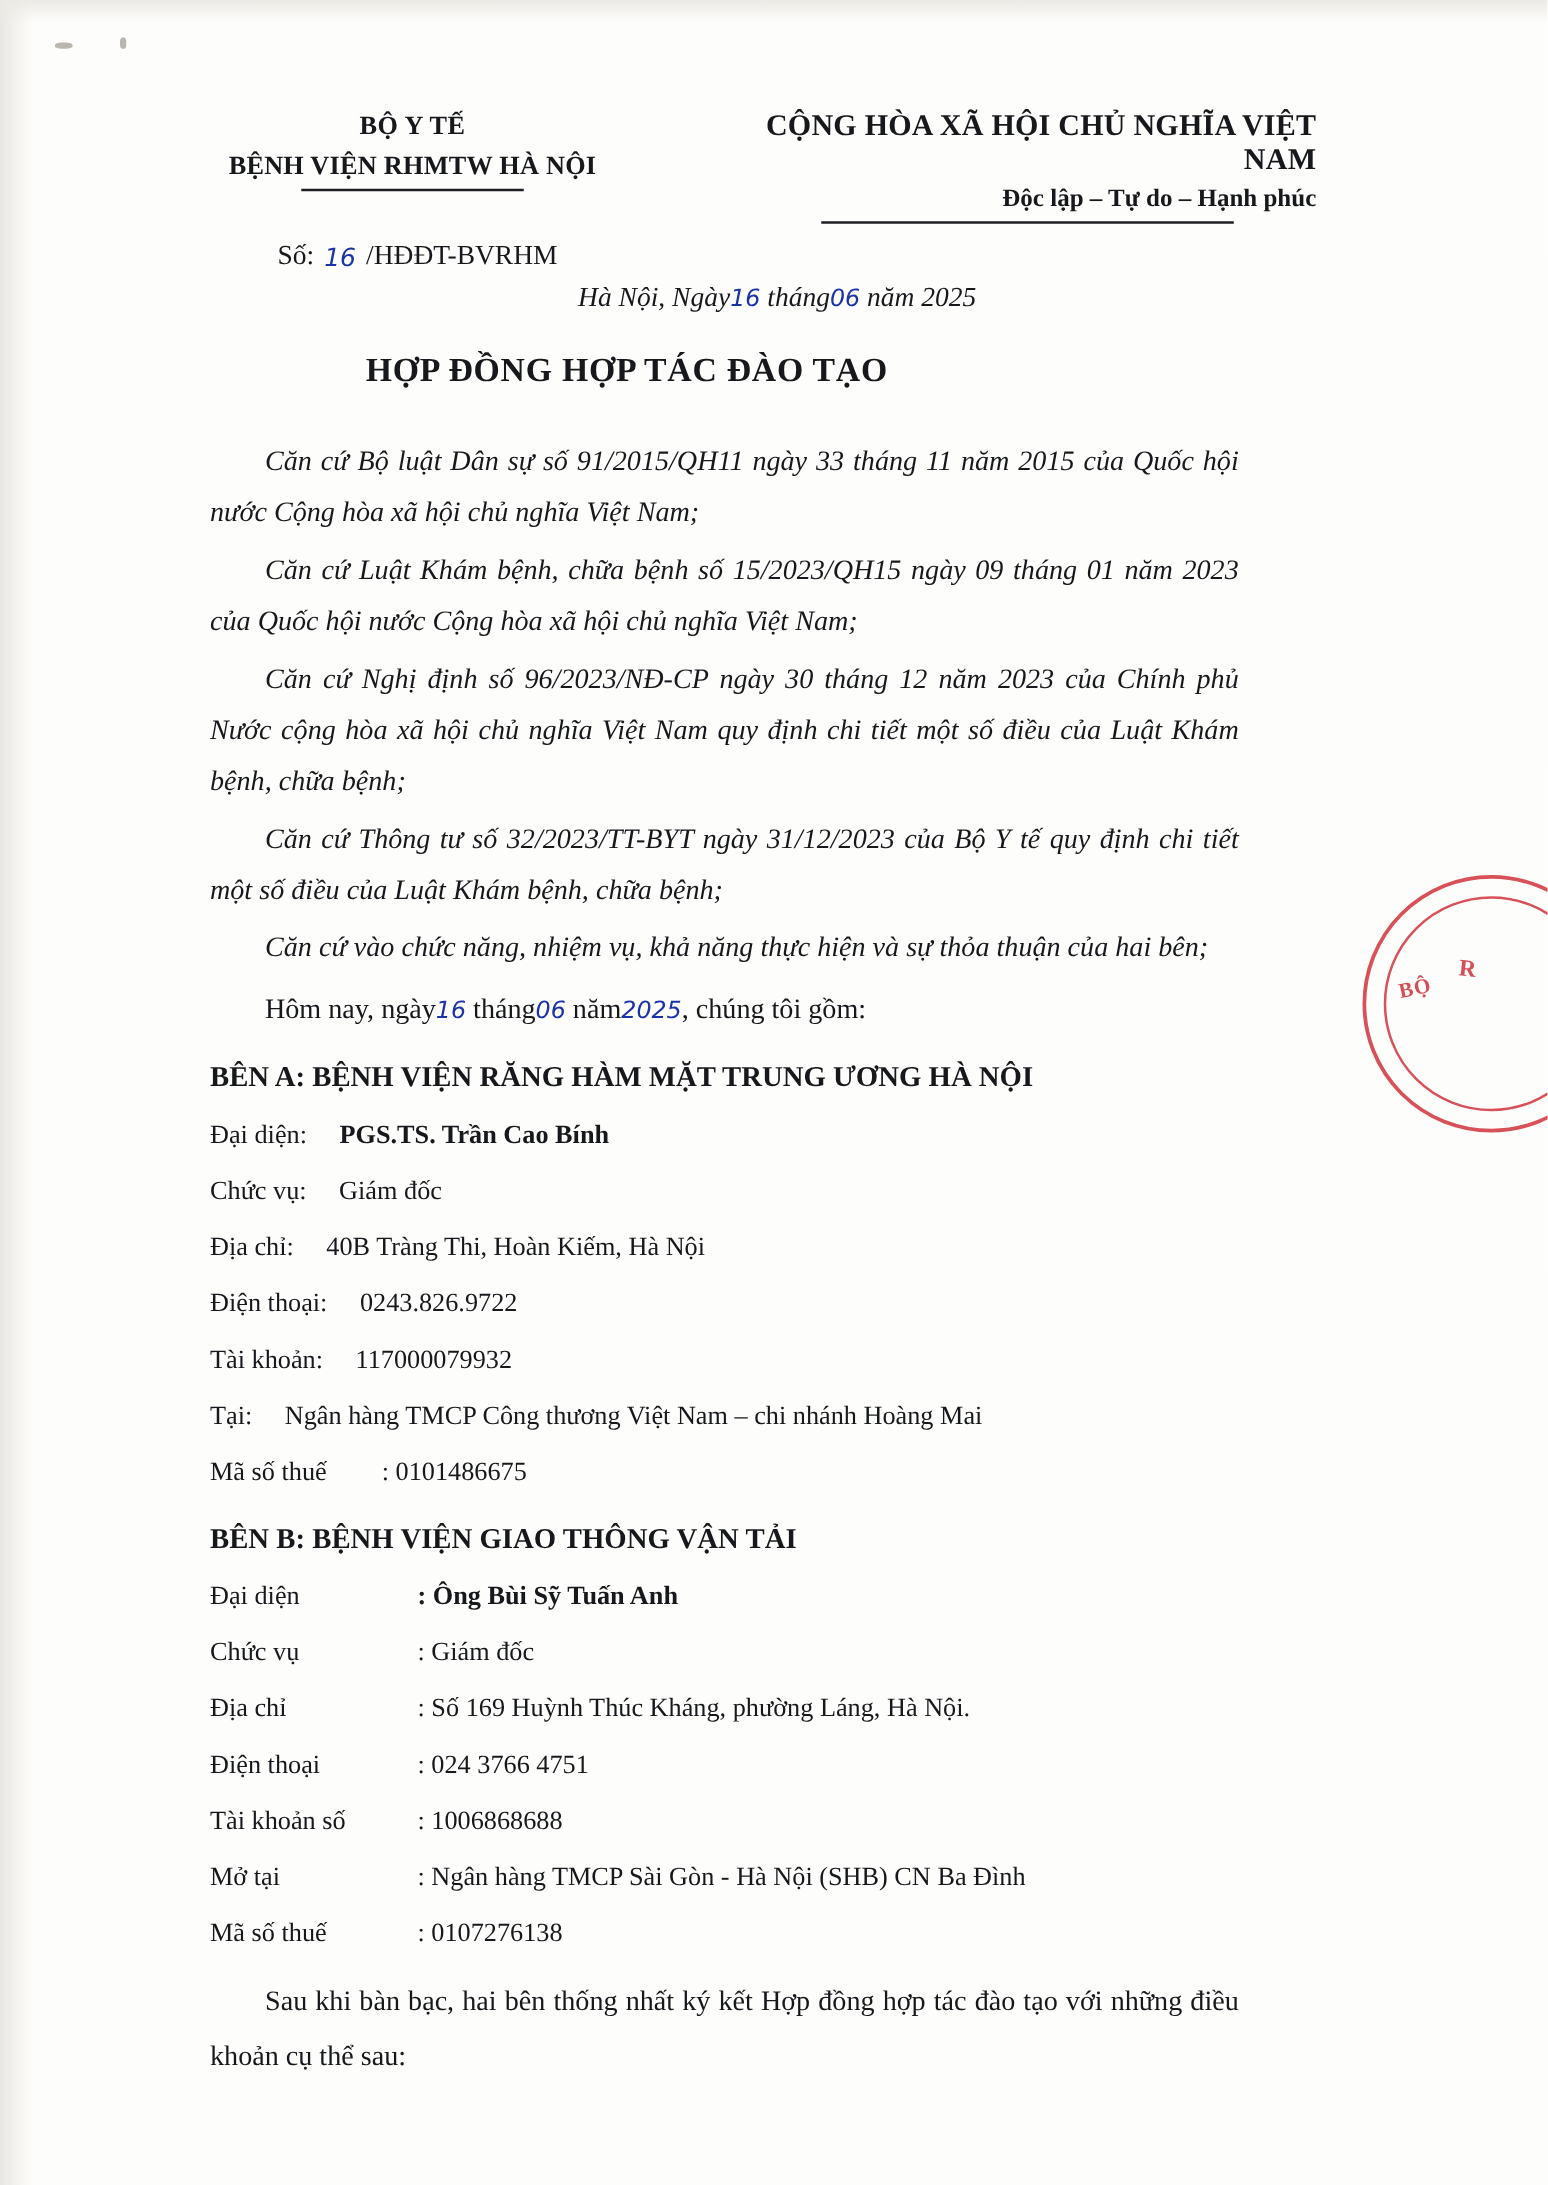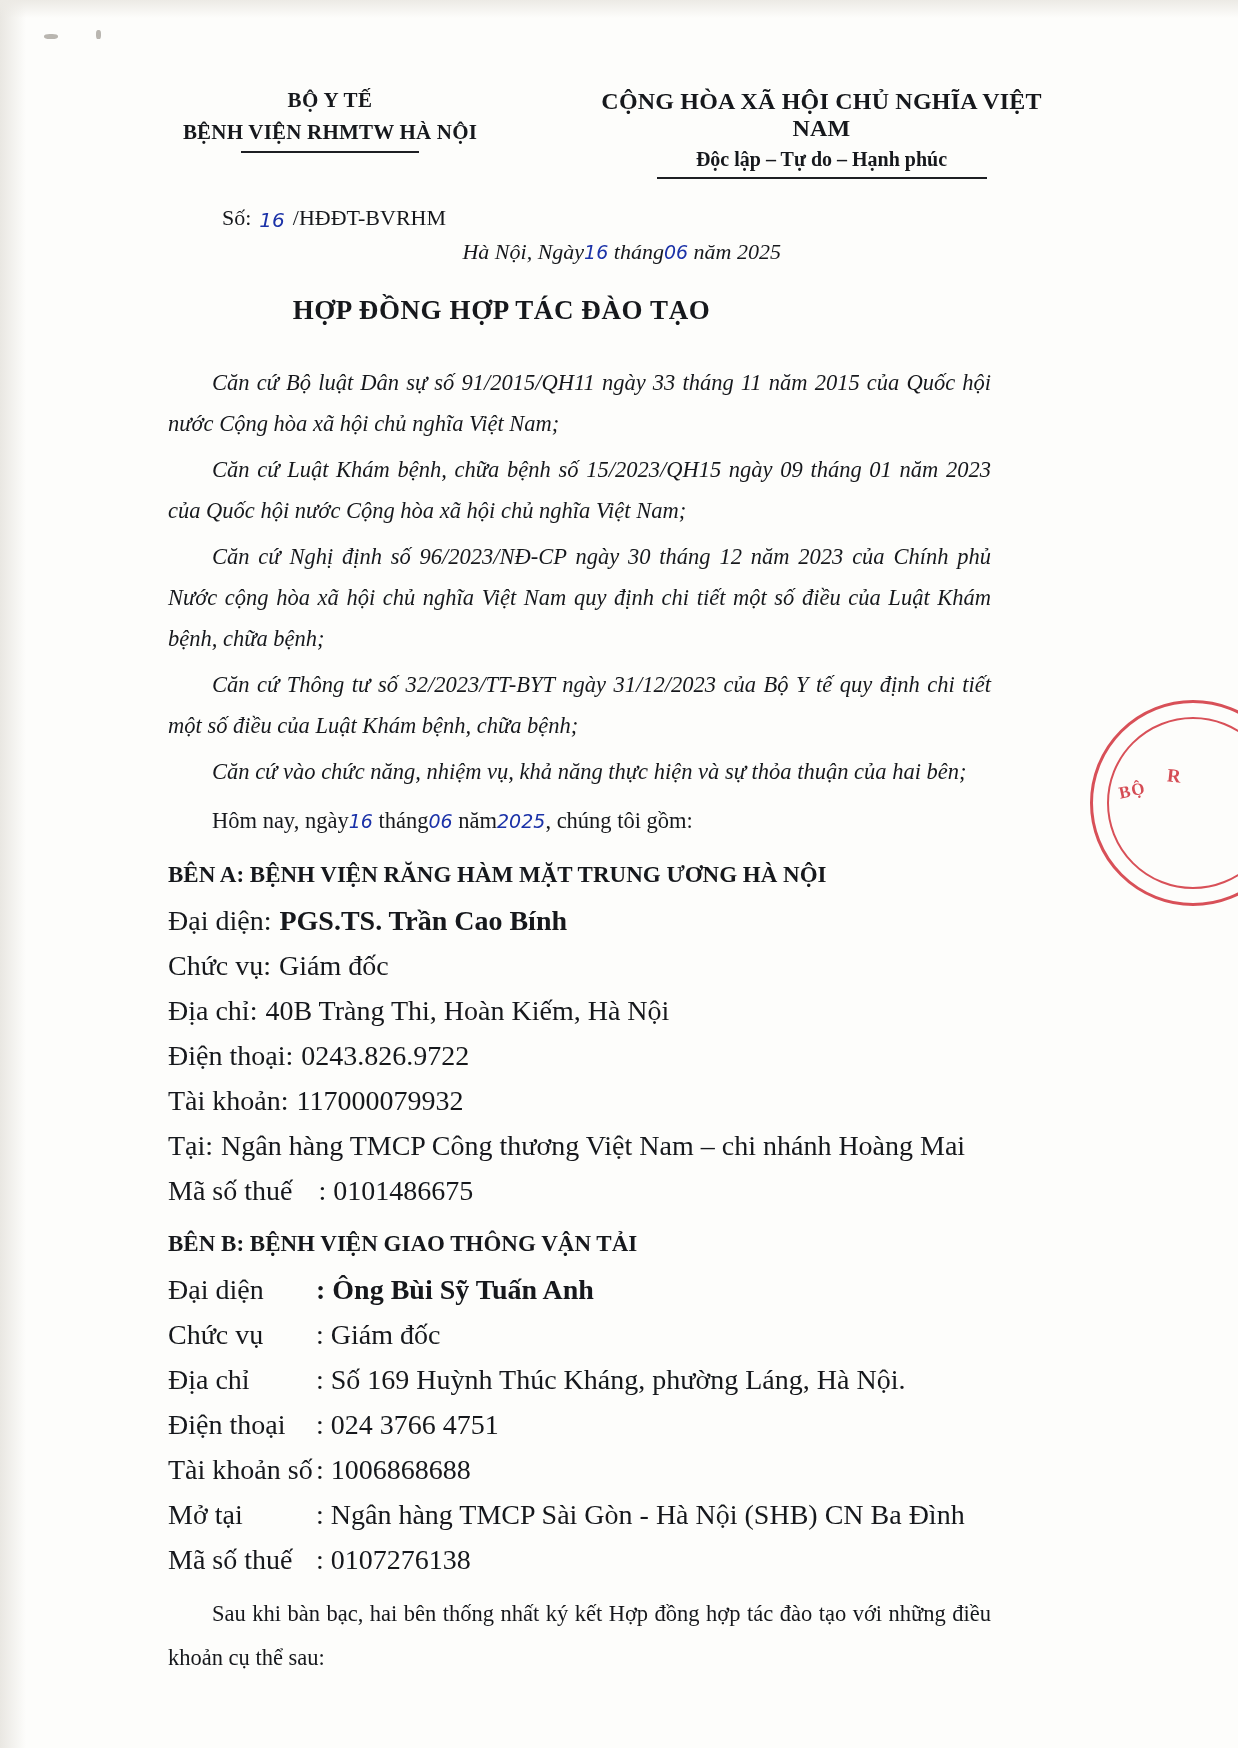--- a/index.html
+++ b/index.html
@@ -51,21 +51,21 @@
     display: flex;
     padding-top: 88px;
   }
   .header-left {
     width: 520px;
     text-align: center;
     padding-left: 70px;
   }
   .header-right {
     flex: 1;
-    text-align: center;
+    text-align: right;
   }
   .org-line1 {
     font-weight: bold;
     font-size: 21px;
     letter-spacing: .4px;
   }
   .org-line2 {
     font-weight: bold;
     font-size: 21px;
     letter-spacing: .2px;
@@ -86,21 +86,21 @@
     background: #1d1f23;
     margin: 6px auto 0 auto;
   }
   .rule.left { width: 178px; }
   .rule.right { width: 330px; }
 
   
   .numline {
     position: relative;
     height: 46px;
-    margin-top: 26px;
+    margin-top: 12px;
     text-align: right;
   }
   .so {
     position: absolute;
     left: 222px;
     top: 0;
     font-size: 22px;
   }
   .so-hand {
     font-family: "DejaVu Sans", sans-serif;
@@ -150,24 +150,25 @@
     text-indent: 44px;
     text-align: justify;
   }
   .ben-head {
     font-weight: bold;
     font-size: 23px;
     line-height: 46px;
     margin: 8px 0 0 0;
   }
   .kv {
-    font-size: 28px;
+    font-size: 21px;
     line-height: 45px;
     margin: 0;
     display: flex;
+    gap: 18px;
   }
   .kv .k { white-space: pre; }
   .kv .v { }
   .kv .v.b { font-weight: bold; text-align: center; }
   .kv-label-w { display: inline-block; width: 148px; }
   .closing {
     font-size: 22.5px;
     line-height: 44px;
     margin: 10px 0 0 0;
     text-align: justify;

